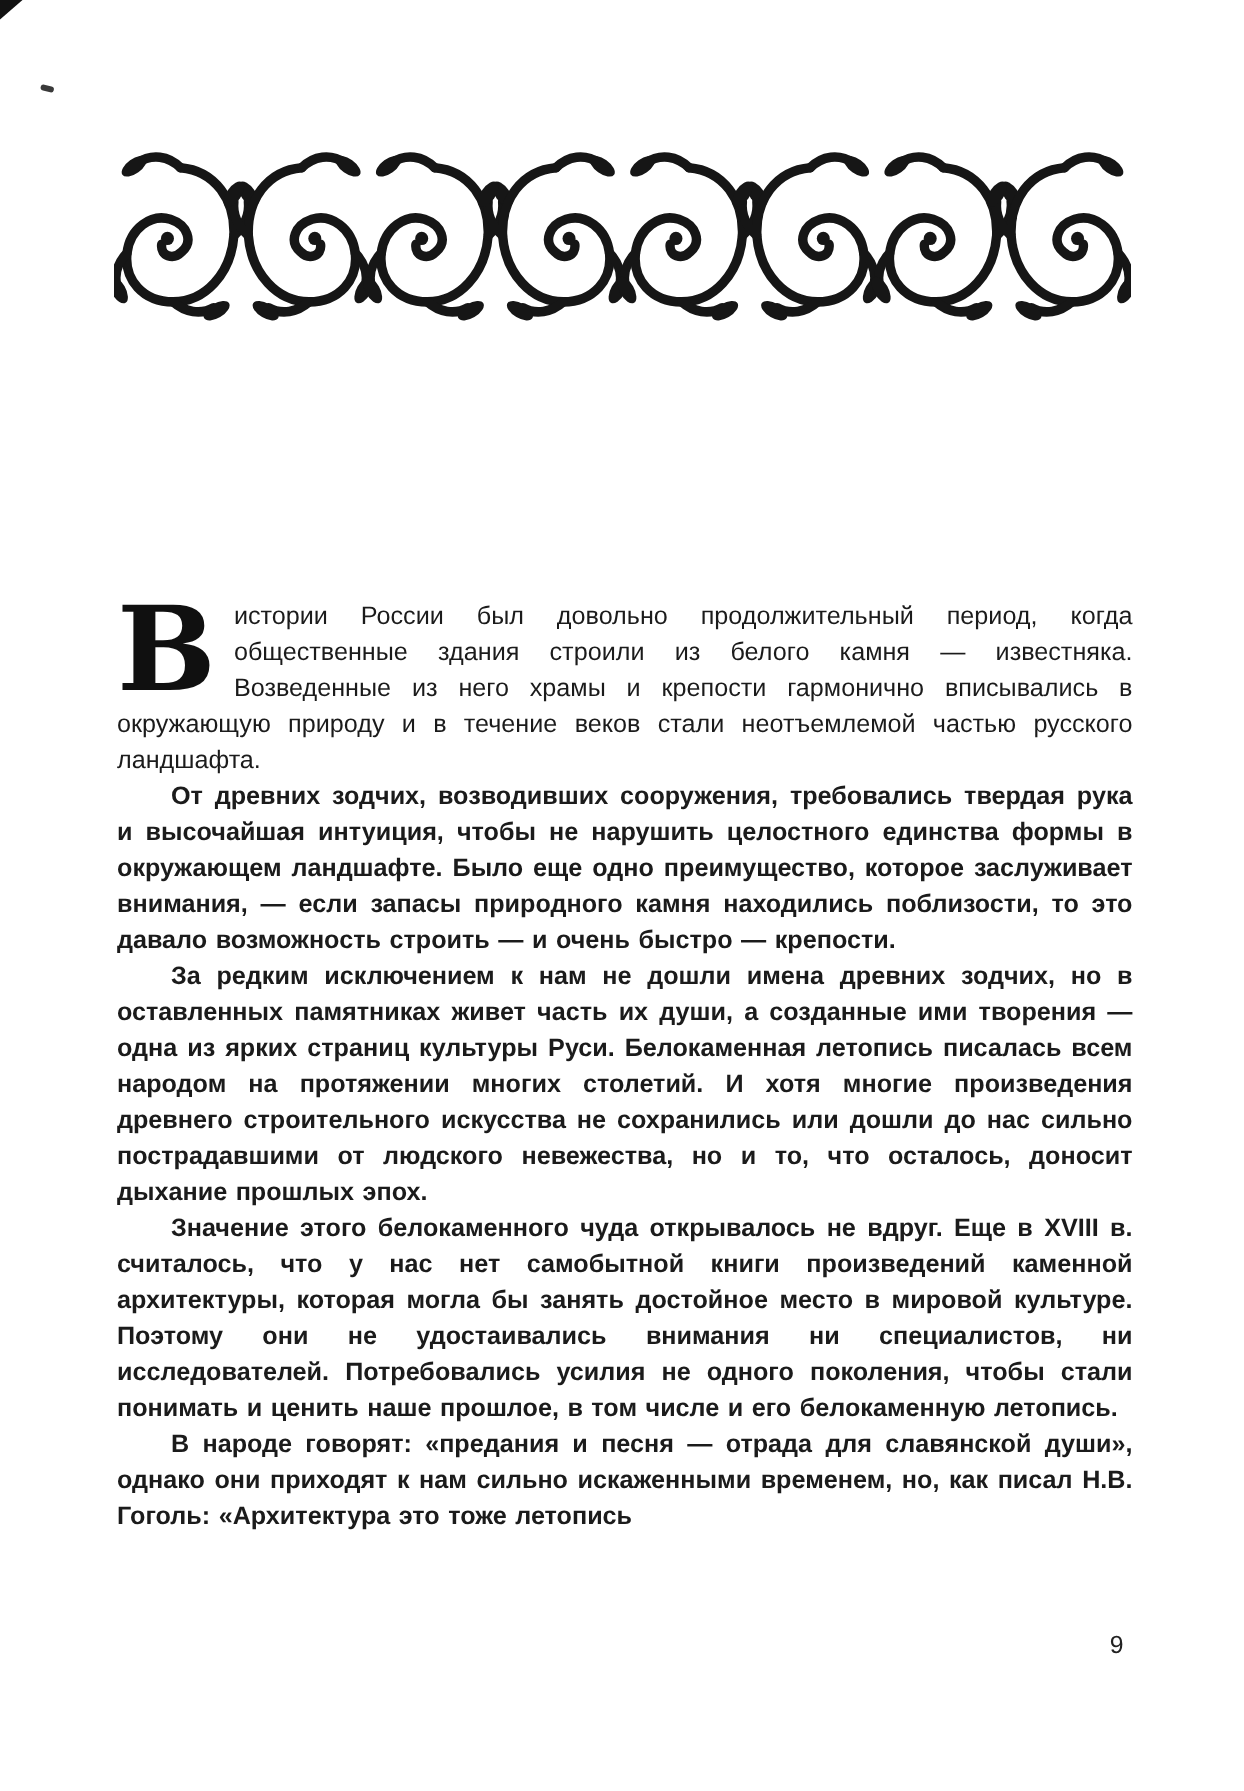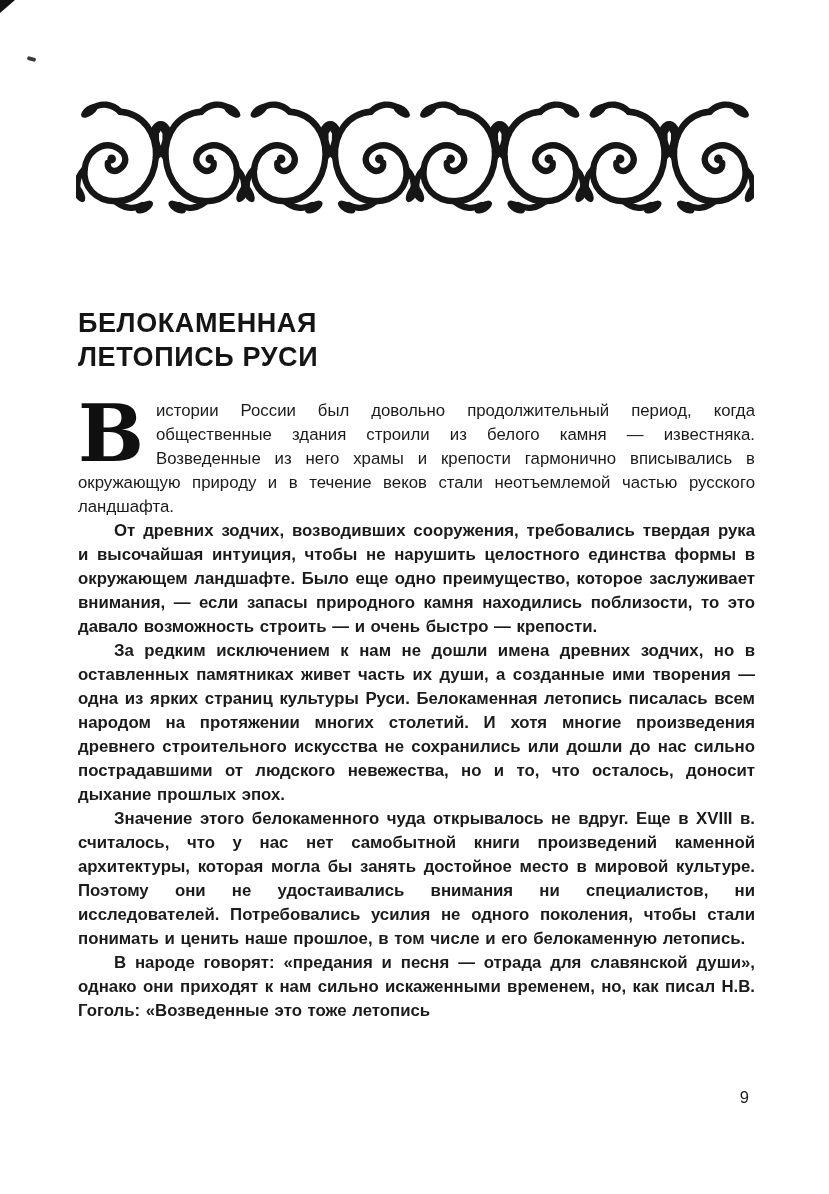--- a/index.html
+++ b/index.html
@@ -100,28 +100,24 @@
       <use href="#scroll-motif" transform="translate(176,0) scale(-1,1)"></use>
       <use href="#scroll-motif" x="176"></use>
       <use href="#scroll-motif" transform="translate(352,0) scale(-1,1)"></use>
       <use href="#scroll-motif" x="352"></use>
       <use href="#scroll-motif" transform="translate(528,0) scale(-1,1)"></use>
       <use href="#scroll-motif" x="528"></use>
       <use href="#scroll-motif" transform="translate(704,0) scale(-1,1)"></use>
     </svg>
   </div>
 
-  <h1 class="title">
-    <span>БЕЛОКАМЕННАЯ</span><br>
-    <span>ЛЕТОПИСЬ РУСИ</span>
-  </h1>
 
   <div class="text-block">
     <p><span class="dropcap">В</span><span>истории России был довольно продолжительный период, когда общественные здания строили из белого камня — известняка. Возведенные из него храмы и крепости гармонично вписывались в окружающую природу и в течение веков стали неотъемлемой частью русского ландшафта.</span></p>
     <p class="indent">От древних зодчих, возводивших сооружения, требовались твердая рука и высочайшая интуиция, чтобы не нарушить целостного единства формы в окружающем ландшафте. Было еще одно преимущество, которое заслуживает внимания, — если запасы природного камня находились  поблизости, то это давало возможность строить — и очень быстро — крепости.</p>
     <p class="indent">За редким исключением к нам не дошли имена древних зодчих, но в оставленных памятниках живет часть их души, а созданные ими творения — одна из ярких страниц культуры Руси. Белокаменная летопись писалась всем народом на протяжении многих столетий. И хотя многие произведения древнего строительного искусства не сохранились или дошли до нас сильно пострадавшими от людского невежества, но и то, что осталось, доносит дыхание прошлых эпох.</p>
     <p class="indent">Значение этого белокаменного чуда открывалось не вдруг. Еще в XVIII в. считалось, что у нас нет самобытной книги произведений каменной архитектуры, которая могла бы занять достойное место в мировой культуре. Поэтому они не удостаивались внимания ни специалистов, ни исследователей. Потребовались усилия не одного поколения, чтобы стали понимать и ценить наше прошлое, в том числе и его белокаменную летопись.</p>
-    <p class="indent">В народе говорят: «предания и песня — отрада для славянской души», однако они приходят к нам сильно искаженными временем, но, как писал Н.В. Гоголь: «Возведенные это тоже летопись</p>
+    <p class="indent">В народе говорят: «предания и песня — отрада для славянской души», однако они приходят к нам сильно искаженными временем, но, как писал Н.В. Гоголь: «Архитектура это тоже летопись</p>
   </div>
 
   <div class="page-number">9</div>
 
 </div>
 
 </body></html>

